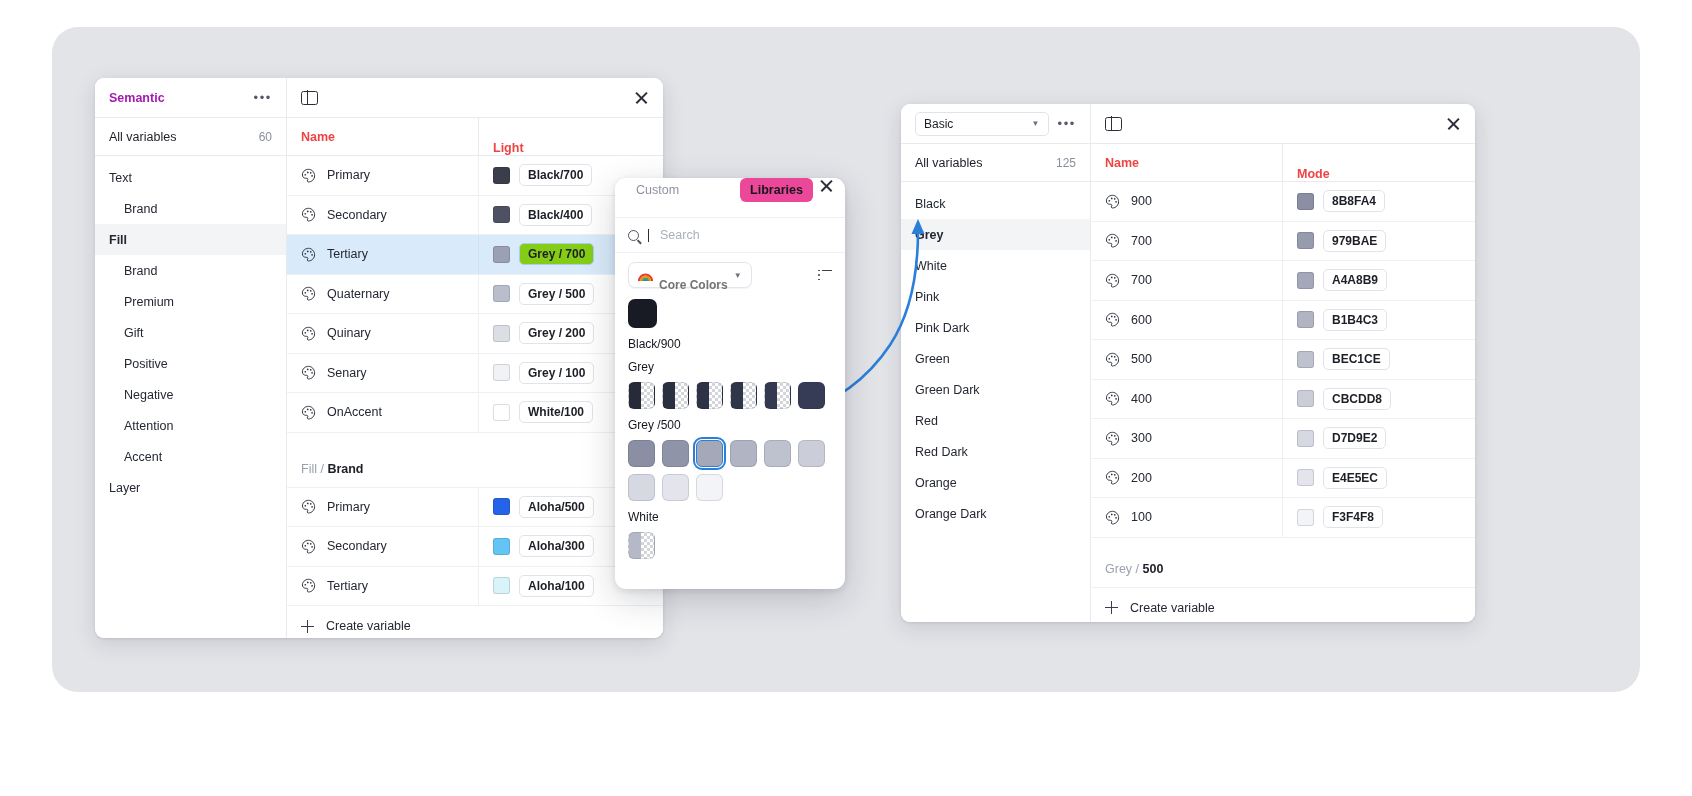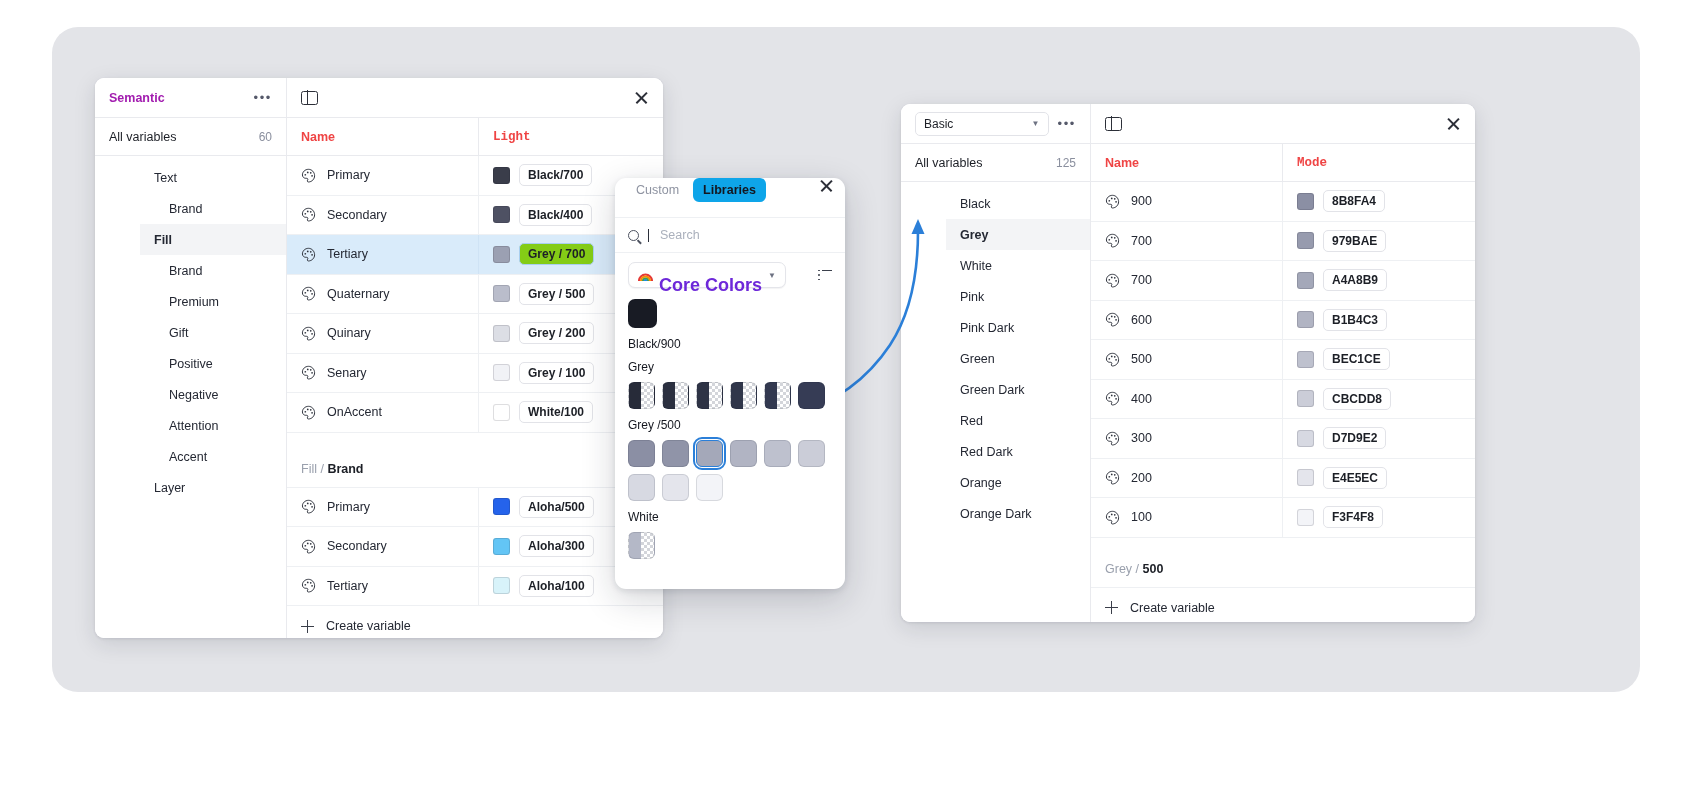--- a/index.html
+++ b/index.html
@@ -63,34 +63,34 @@
   .side-col { border-right: 1px solid #e9eaee; height: 100%; background: #fff; }
   .main-col { flex: 1; height: 100%; background: #fff; position: relative; }
 
   .allvars {
     display: flex; align-items: center; justify-content: space-between;
     height: 38px; padding: 0 14px; border-bottom: 1px solid #e9eaee;
     font-size: 12.5px; color: #1c1f26;
   }
   .allvars .count { color: #8a8f9e; font-size: 12px; }
 
-  .side-list { padding-top: 6px; padding-left: 45px; }
+  .side-list { padding-top: 6px; }
   .side-item {
     display: flex; align-items: center;
     height: 31px; padding: 0 14px;
     font-size: 12.5px; color: #242833; cursor: pointer;
   }
   .side-item.indent { padding-left: 29px; }
   .side-item.active { background: #f3f4f6; font-weight: 700; }
   .side-item.bold { font-weight: 700; }
 
   
   .tbl-head { display: flex; height: 38px; border-bottom: 1px solid #e9eaee; }
   .tbl-head .c1 { width: 192px; display:flex; align-items:center; padding-left: 14px; border-right: 1px solid #e9eaee; }
-  .tbl-head .c2 { flex: 1; display:flex; align-items:center; padding-left: 14px; font-family: Liberation Mono, monospace; }
+  .tbl-head .c2 { flex: 1; display:flex; align-items:flex-end; padding-left: 14px; }
   .th { font-size: 12.5px; font-weight: 700; color: #ef4444; }
 
   .row { display: flex; height: 39.5px; border-bottom: 1px solid #eef0f3; }
   .row.sel { background: #d9ebfa; }
   .row .c1 { width: 192px; display: flex; align-items: center; padding-left: 14px; gap: 11px; border-right: 1px solid #eef0f3; }
   .row.sel .c1 { border-right-color: #cfe3f5; }
   .row .c2 { flex: 1; display: flex; align-items: center; padding-left: 14px; gap: 9px; }
   .vname { font-size: 12.5px; color: #242833; }
 
   .swatch { width: 17px; height: 17px; border-radius: 3px; border: 1px solid rgba(20,24,38,.14); flex: 0 0 auto; }
@@ -118,34 +118,34 @@
 
   
   #picker {
     position: absolute; left: 615px; top: 178px; width: 230px; height: 411px;
     background: #fff; border-radius: 11px;
     box-shadow: 0 10px 34px rgba(20,26,42,.19), 0 2px 6px rgba(20,26,42,.11);
     overflow: hidden;
   }
   .pk-tabs { display:flex; align-items:flex-start; height: 39px; padding: 0 11px; gap: 4px; }
   .pk-tab { font-size: 12.5px; color: #8e93a1; padding: 5px 10px; border-radius: 6px; cursor: pointer; }
-  .pk-tab.on { color: #14171f; font-weight: 700; background: #0ea5e9; }
+  .pk-tab.on { color: #14171f; font-weight: 700; background: #ec4899; margin-left: 47px; }
   .pk-x { margin-left: auto; }
   .pk-search { display:flex; align-items:center; gap: 9px; height: 36px; padding: 0 13px; border-top: 1px solid #eef0f3; border-bottom: 1px solid #eef0f3; }
   .mag { width: 11px; height: 11px; border: 1.5px solid #4d5260; border-radius: 50%; position: relative; flex:0 0 auto; }
   .mag::after { content:""; position:absolute; right:-4px; bottom:-3px; width: 5px; height:1.5px; background:#4d5260; transform: rotate(45deg); }
   .caret { display:inline-block; width:1px; height: 13px; background:#2b2f3a; margin-right: 2px; }
   .ph { font-size: 12.5px; color: #aab0bc; }
   .pk-lib { display:flex; align-items:center; gap: 9px; padding: 9px 13px 7px; }
   .lib-btn {
     display:flex; align-items:center; gap:6px; height: 26px; padding: 0 9px;
     border: 1px solid #e4e5ea; border-radius: 7px; background:#fff; cursor:pointer;
     box-shadow: 0 1px 1px rgba(20,26,42,.05);
   }
-  .lib-lbl { font-size: 18px; font-weight: 700; color: #6d28d9; margin-top: 20px; }
+  .lib-lbl { font-size: 12px; font-weight: 700; color: #737373; margin-top: 20px; }
   .list-ico { margin-left:auto; width: 14px; height: 11px; position: relative; cursor:pointer; }
   .list-ico i { position:absolute; left: 4px; right: 0; height: 1.5px; background:#3b404c; }
   .list-ico i:nth-child(1){ top:0 } .list-ico i:nth-child(2){ top:4.7px } .list-ico i:nth-child(3){ top:9.4px }
   .list-ico b { position:absolute; left:0; width:1.8px; height:1.8px; background:#3b404c; border-radius:50%; }
   .list-ico b:nth-of-type(1){ top:0 } .list-ico b:nth-of-type(2){ top:4.6px } .list-ico b:nth-of-type(3){ top:9.2px }
 
   .pk-body { padding: 4px 13px 0; }
   .sw-lbl { font-size: 12px; color: #14171f; margin: 9px 0 8px; }
   .sw-grid { display: flex; gap: 7px; flex-wrap: wrap; }
   .sw {

